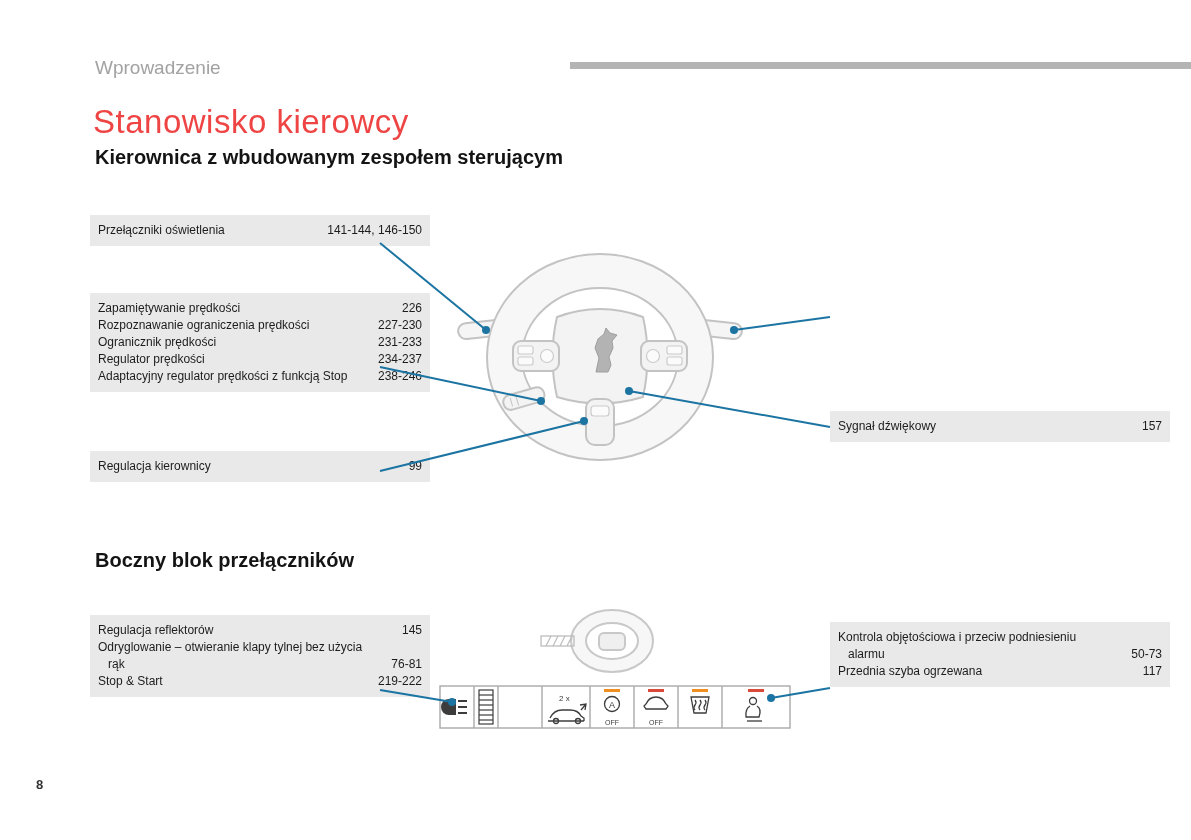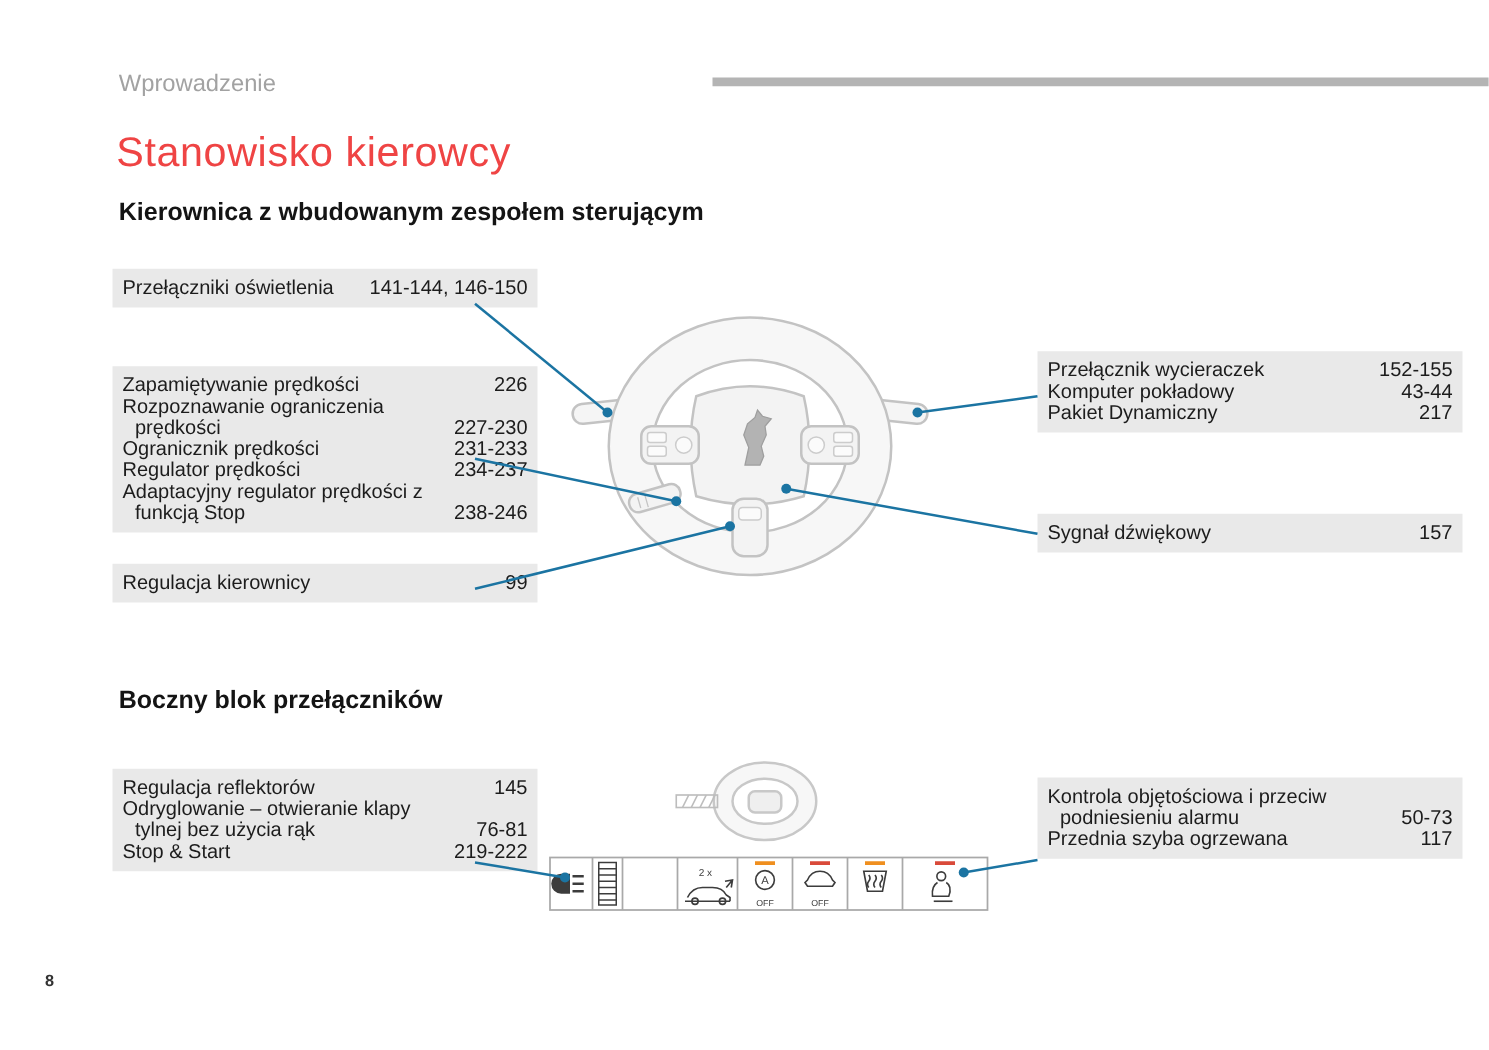--- a/index.html
+++ b/index.html
@@ -5,24 +5,24 @@
   * { margin:0; padding:0; box-sizing:border-box; }
   html,body { width:1191px; height:840px; }
   body { font-family:"Liberation Sans", sans-serif; background:#ffffff; color:#1a1a1a; }
   .page { position:relative; width:1191px; height:840px; background:#ffffff; overflow:hidden; }
 
   .breadcrumb { position:absolute; left:95px; top:57px; font-size:19px; color:#a2a2a2; }
   .top-bar { position:absolute; left:570px; top:62px; width:621px; height:7px; background:#b4b4b4; }
 
   .page-title { position:absolute; left:93px; top:103px; font-size:33px; font-weight:400; color:#ef4444; letter-spacing:0.5px; }
   .sec-heading { position:absolute; font-size:20px; font-weight:700; color:#141414; }
-  #sec1 { left:95px; top:146px;margin-top:13px; }
+  #sec1 { left:95px; top:146px; }
   #sec2 { left:95px; top:549px; }
 
-  .callout { position:absolute; width:340px; background:#e9e9e9; padding:7px 8px; font-size:16px; line-height:17px; color:#1c1c1c; }
+  .callout { position:absolute; width:340px; background:#e9e9e9; padding:7px 8px; font-size:12px; line-height:17px; color:#1c1c1c; }
   .callout .item { position:relative; padding:0 56px 0 10px; text-indent:-10px; }
   .callout.pr130 .item { padding-right:130px; }
   .callout .pages { position:absolute; right:0; bottom:0; text-indent:0; white-space:nowrap; }
 
   #box-lighting        { left:90px;  top:215px; }
   #box-speed           { left:90px;  top:293px; }
   #box-steering-adjust { left:90px;  top:451px; }
   #box-wipers          { left:830px; top:281px; }
   #box-horn            { left:830px; top:411px; }
   #box-side-left       { left:90px;  top:615px; }
@@ -75,34 +75,20 @@
     </div>
   </div>
 
   <div class="callout" id="box-steering-adjust">
     <div class="item">
       <span>Regulacja kierownicy</span>
       <span class="pages">99</span>
     </div>
   </div>
 
-  <div class="callout" id="box-wipers">
-    <div class="item">
-      <span>Przełącznik wycieraczek</span>
-      <span class="pages">152-155</span>
-    </div>
-    <div class="item">
-      <span>Komputer pokładowy</span>
-      <span class="pages">43-44</span>
-    </div>
-    <div class="item">
-      <span>Pakiet Dynamiczny</span>
-      <span class="pages">217</span>
-    </div>
-  </div>
 
   <div class="callout" id="box-horn">
     <div class="item">
       <span>Sygnał dźwiękowy</span>
       <span class="pages">157</span>
     </div>
   </div>
 
   <div class="callout" id="box-side-left">
     <div class="item">

